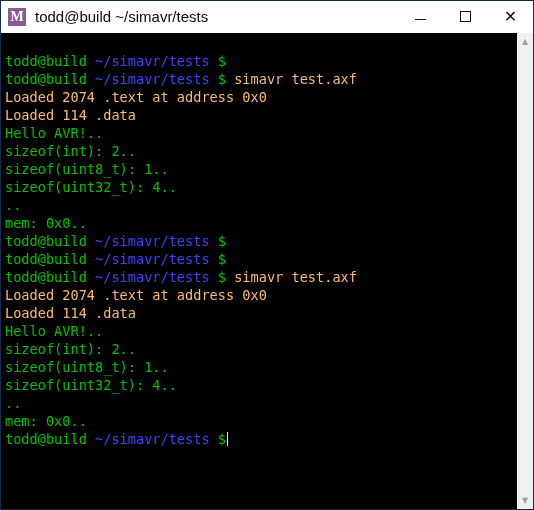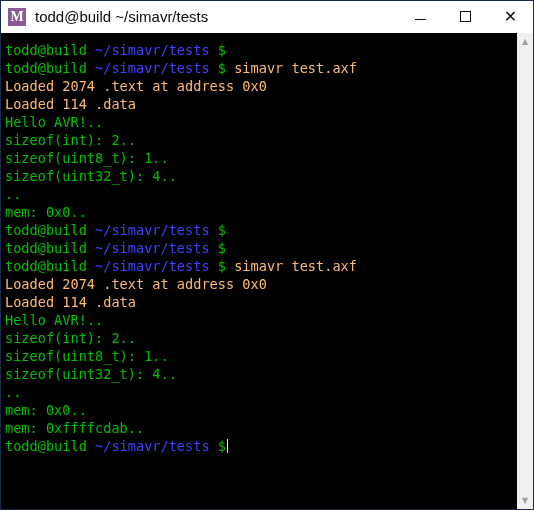--- a/index.html
+++ b/index.html
@@ -98,21 +98,21 @@
   
   .term-area {
     flex: 1 1 auto;
     position: relative;
     background: #000000;
     display: flex;
     overflow: hidden;
   }
   .term-screen {
     flex: 1 1 auto;
-    padding: 8px 0 0 4px;
+    padding: 19px 0 0 4px;
     box-sizing: border-box;
     overflow: hidden;
     background: #000000;
   }
   .line {
     font-family: "DejaVu Sans Mono", monospace;
     font-size: 13.6px;
     line-height: 18px;
     height: 18px;
     white-space: pre;
@@ -196,21 +196,20 @@
         <div class="line"><span class="c-green">todd@build </span><span class="c-blue">~/simavr/tests</span><span class="c-green"> $</span></div>
         <div class="line"><span class="c-green">todd@build </span><span class="c-blue">~/simavr/tests</span><span class="c-green"> $</span><span class="c-white"> simavr test.axf</span></div>
         <div class="line"><span class="c-white">Loaded 2074 .text at address 0x0</span></div>
         <div class="line"><span class="c-white">Loaded 114 .data</span></div>
         <div class="line"><span class="c-green">Hello AVR!..</span></div>
         <div class="line"><span class="c-green">sizeof(int): 2..</span></div>
         <div class="line"><span class="c-green">sizeof(uint8_t): 1..</span></div>
         <div class="line"><span class="c-green">sizeof(uint32_t): 4..</span></div>
         <div class="line"><span class="c-green">..</span></div>
         <div class="line"><span class="c-green">mem: 0x0..</span></div>
-        <div class="line"><span class="c-green">mem: 0xffffcdab..</span></div>
         <div class="line"><span class="c-green">todd@build </span><span class="c-blue">~/simavr/tests</span><span class="c-green"> $</span><span class="cursor"></span></div>
       </div>
 
     <div class="scrollbar">
       <div class="sb-arrow">▲</div>
       <div class="sb-track"></div>
       <div class="sb-arrow">▼</div>
     </div>
   </div>
 

